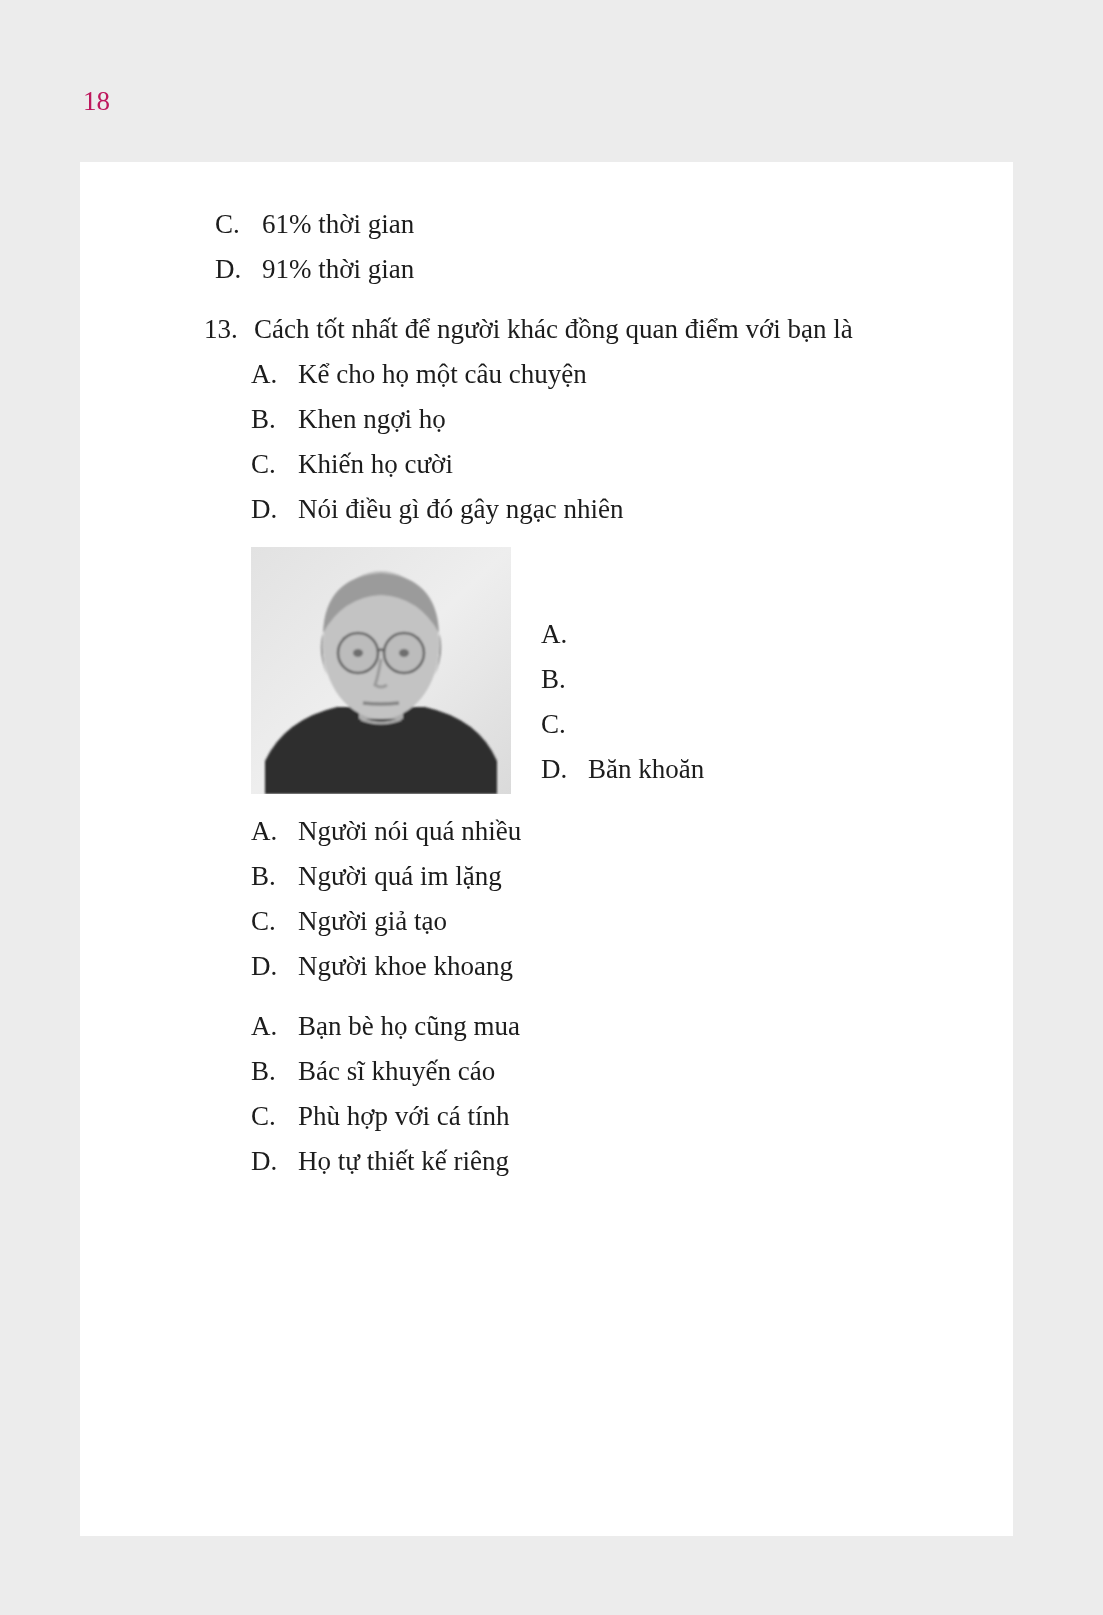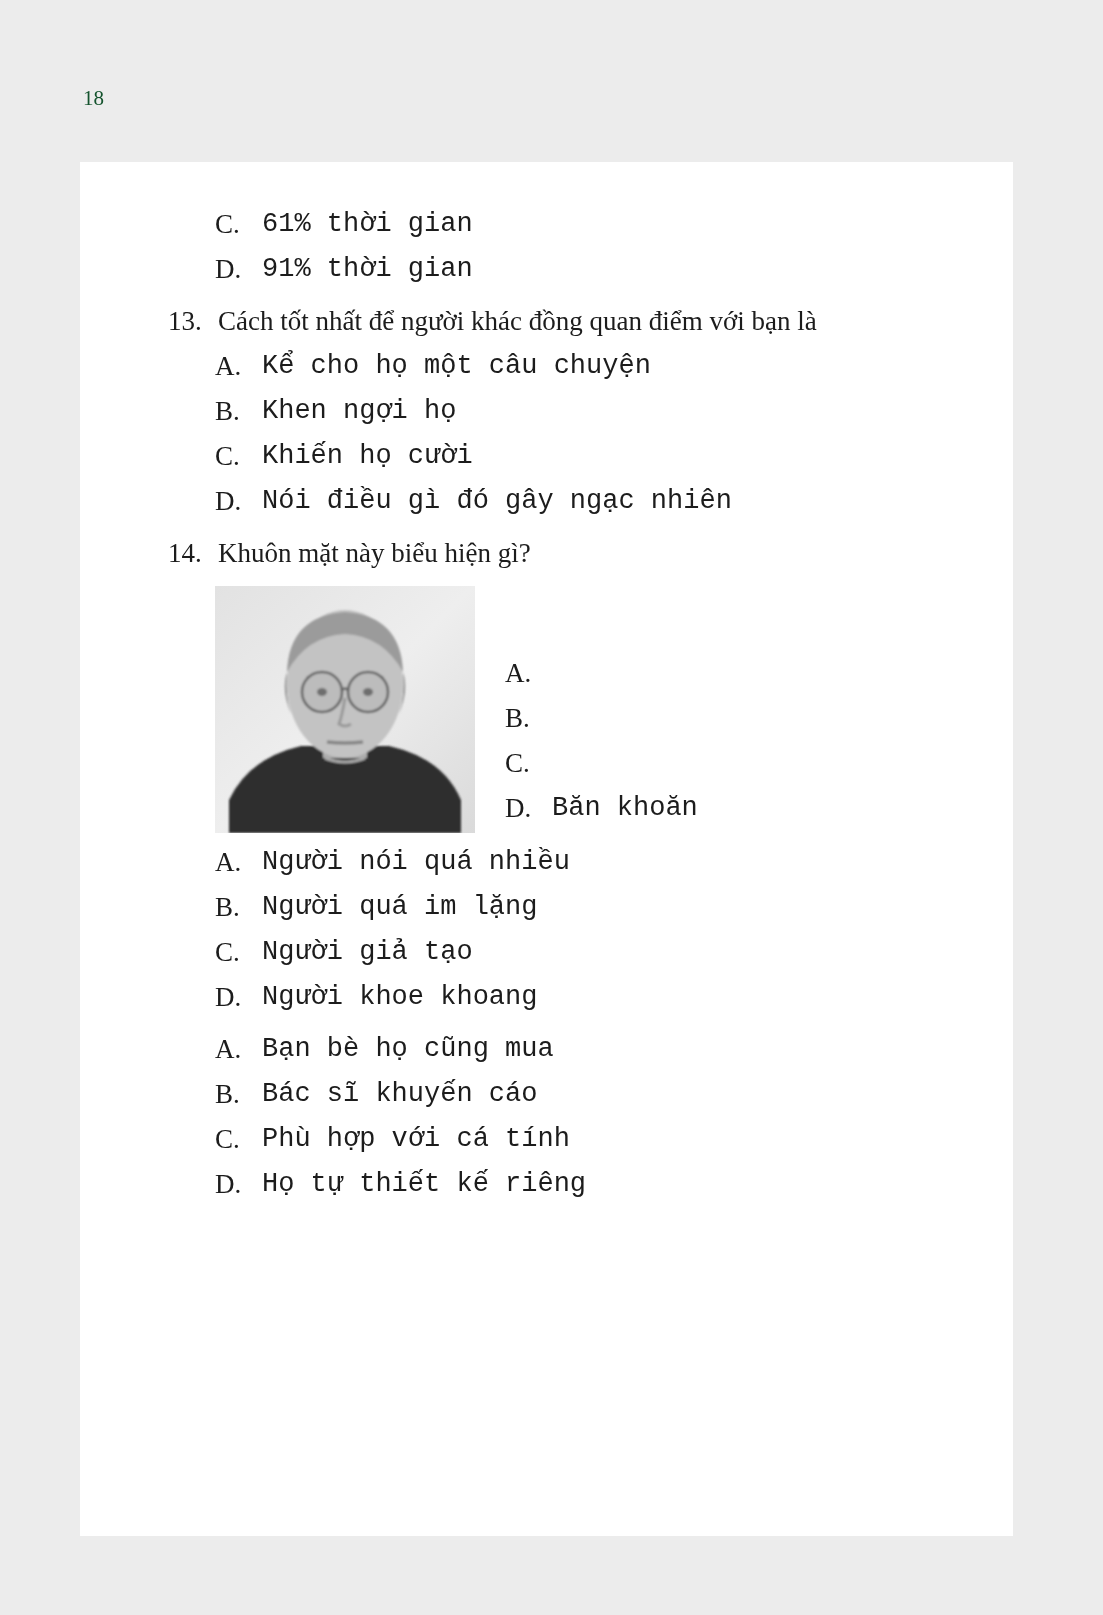--- a/index.html
+++ b/index.html
@@ -12,22 +12,22 @@
     background: #ececec;
     position: relative;
     overflow: hidden;
     font-family: "Liberation Serif", "DejaVu Serif", serif;
     color: #1c1c1c;
   }
   .page-number {
     position: absolute;
     left: 83px;
     top: 86px;
-    font-size: 21px;
-    color: #14532d;
+    font-size: 27px;
+    color: #be185d;
   }
   .paper {
     position: absolute;
     left: 80px;
     top: 162px;
     width: 933px;
     height: 1374px;
     background: #ffffff;
     box-sizing: border-box;
     padding-top: 40px;
@@ -39,24 +39,24 @@
   .option-row {
     display: flex;
     margin-left: 135px;
     margin-right: 60px;
   }
   .opt-letter {
     flex: 0 0 47px;
   }
   .opt-text {
     flex: 1;
-    font-family: Liberation Mono, monospace;
   }
   .question-block {
-    margin-top: 7px;
+    margin-top: 15px;
+    padding-left: 36px;
   }
   .question-row {
     display: flex;
     margin-left: 88px;
     margin-right: 78px;
   }
   .q-number {
     flex: 0 0 50px;
   }
   .q-text {
@@ -117,24 +117,20 @@
         <span class="opt-letter">C.</span>
         <span class="opt-text">Khiến họ cười</span>
       </div>
       <div class="option-row">
         <span class="opt-letter">D.</span>
         <span class="opt-text">Nói điều gì đó gây ngạc nhiên</span>
       </div>
     </div>
 
     <div class="question-block">
-      <div class="question-row">
-        <span class="q-number">14.</span>
-        <span class="q-text">Khuôn mặt này biểu hiện gì?</span>
-      </div>
       <div class="q14-row">
         <div class="face-photo-wrap">
           <svg width="260" height="247" viewBox="0 0 260 247" xmlns="http://www.w3.org/2000/svg">
             <defs>
               <linearGradient id="bgGrad" x1="0" y1="0" x2="1" y2="1">
                 <stop offset="0" stop-color="#e2e2e2"></stop>
                 <stop offset="0.5" stop-color="#eeeeee"></stop>
                 <stop offset="1" stop-color="#dadada"></stop>
               </linearGradient>
               <filter id="soft">

